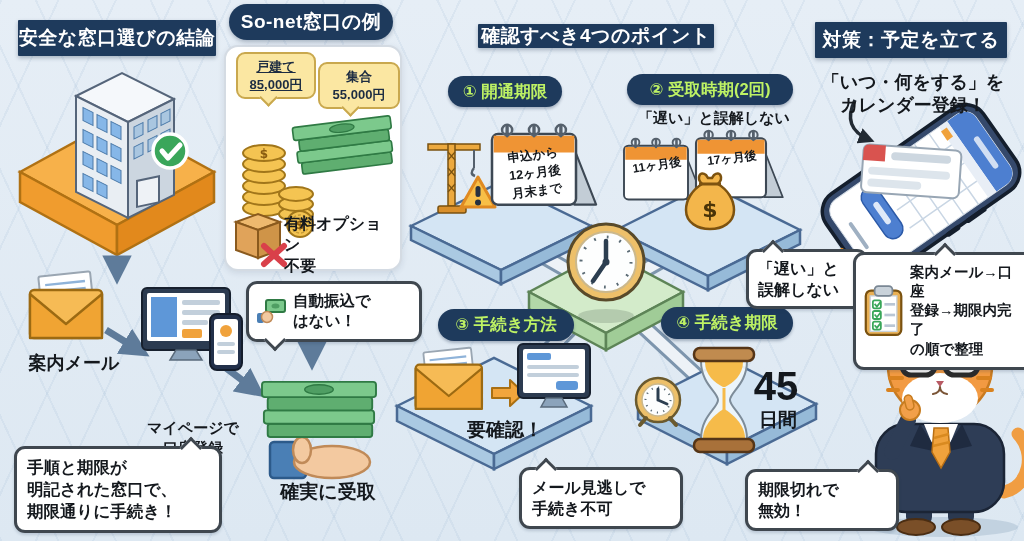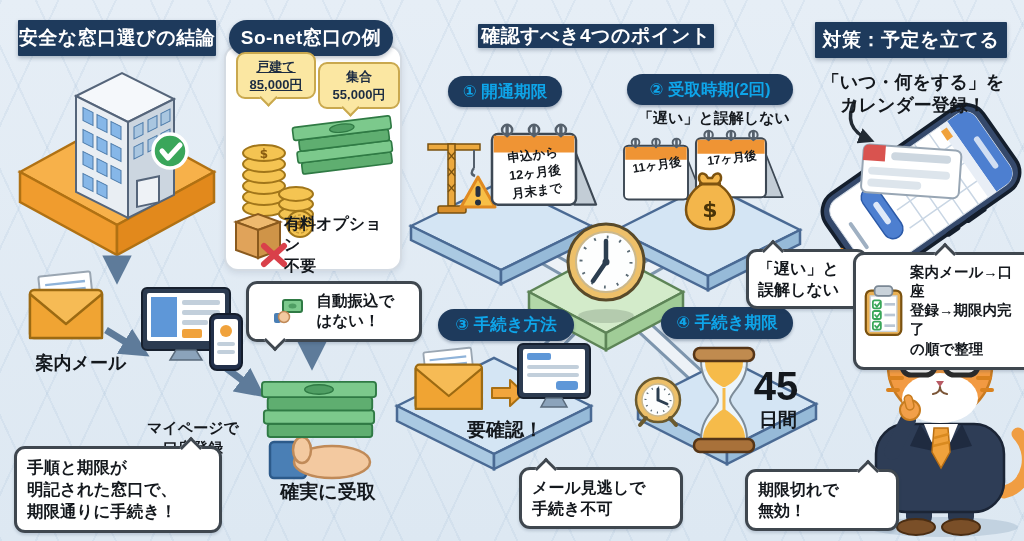--- a/index.html
+++ b/index.html
@@ -11,21 +11,21 @@
       repeating-linear-gradient(65deg, rgba(165,190,215,.18) 0 2px, transparent 2px 52px),
       linear-gradient(#e6eef6,#dde8f2);
   }
   .abs{position:absolute;}
   .hdr{
     position:absolute;background:#1e3a5c;color:#fff;font-weight:700;
     display:flex;align-items:center;justify-content:center;border-radius:1px;
     box-shadow:0 2px 4px rgba(20,40,70,.3);letter-spacing:.5px;white-space:nowrap;
   }
   .pill{
-    position:absolute;background:#1e3a5c;color:#0ea5e9;font-weight:700;
+    position:absolute;background:#1e3a5c;color:#bef264;font-weight:700;
     display:flex;align-items:center;justify-content:center;border-radius:17px;
     box-shadow:0 2px 3px rgba(20,40,70,.3);white-space:nowrap;
   }
   .txt{position:absolute;font-weight:700;color:#14181d;text-align:center;line-height:1.3;}
   .pre{white-space:pre-line;}
   .bubble{
     position:absolute;background:#fff;border:3px solid #3f474f;border-radius:11px;
     font-weight:700;color:#14181d;text-align:left;line-height:1.32;
     box-shadow:0 2px 3px rgba(30,50,80,.18);
   }
@@ -356,39 +356,39 @@
       <circle cx="918" cy="362" r="5" fill="#161616"></circle>
       <circle cx="962" cy="362" r="5" fill="#161616"></circle>
       <polygon points="936,381 944,381 940,387" fill="#b85a64"></polygon>
       <path d="M940 387 q0 6 -7 7 M940 387 q0 6 7 7" stroke="#7a5436" stroke-width="2" fill="none" stroke-linecap="round"></path>
       <circle cx="910" cy="410" r="10" fill="#f2a04a" stroke="#c77c1f" stroke-width="2"></circle>
       <rect x="905" y="395" width="8" height="15" rx="4" fill="#f2a04a" stroke="#c77c1f" stroke-width="1.5" transform="rotate(-14 909 402)"></rect>
     </g>
   </svg>
 
   <div class="hdr" style="left:18px;top:20px;width:198px;height:36px;font-size:19px;">安全な窓口選びの結論</div>
-  <div class="hdr" style="left:229px;top:20px;width:164px;height:36px;font-size:19px;border-radius:18px;">So-net窓口の例</div>
+  <div class="hdr" style="left:229px;top:4px;width:164px;height:36px;font-size:19px;border-radius:18px;">So-net窓口の例</div>
   <div class="hdr" style="left:478px;top:24px;width:236px;height:24px;font-size:19px;">確認すべき4つのポイント</div>
   <div class="hdr" style="left:815px;top:22px;width:192px;height:36px;font-size:19px;">対策：予定を立てる</div>
 
   <div class="ybubble pre" style="left:236px;top:52px;width:72px;padding:4px 2px;font-size:13px;text-decoration:underline;">戸建て
 85,000円</div>
   <div class="ybubble pre" style="left:318px;top:62px;width:74px;padding:4px 2px;font-size:13px;">集合
 55,000円</div>
   <div class="txt pre" style="left:284px;top:214px;width:112px;font-size:16px;text-align:left;">有料オプション
 不要</div>
 
-  <div class="txt" style="left:25px;top:352px;width:112px;font-size:18px;">案内メール</div>
+  <div class="txt" style="left:18px;top:352px;width:112px;font-size:18px;">案内メール</div>
   <div class="txt pre" style="left:134px;top:418px;width:118px;font-size:15px;">マイページで
 口座登録</div>
   <div class="bubble pre tail-tr" style="left:14px;top:446px;width:182px;padding:8px 10px;font-size:16.5px;">手順と期限が
 明記された窓口で、
 期限通りに手続き！</div>
 
-  <div class="bubble tail-bl" style="left:246px;top:281px;width:154px;padding:7px 8px;font-size:15.5px;display:flex;align-items:center;gap:13px;justify-content:center;">
+  <div class="bubble tail-bl" style="left:246px;top:281px;width:154px;padding:7px 8px;font-size:15.5px;display:flex;align-items:center;gap:6px;">
     <svg width="30" height="26" viewBox="0 0 30 26">
       <rect x="9" y="2" width="19" height="12" rx="2" fill="#7cc98c" stroke="#2f7a44" stroke-width="2"></rect>
       <ellipse cx="18.5" cy="8" rx="4" ry="2.5" fill="#4f9e63"></ellipse>
       <rect x="0" y="15" width="7" height="10" rx="2" fill="#4a7fb5"></rect>
       <circle cx="10" cy="19" r="5.5" fill="#f3c9a0" stroke="#c08a58" stroke-width="1.5"></circle>
     </svg>
     <span class="pre">自動振込で
 はない！</span>
   </div>
   <div class="txt" style="left:262px;top:480px;width:132px;font-size:19px;">確実に受取</div>

